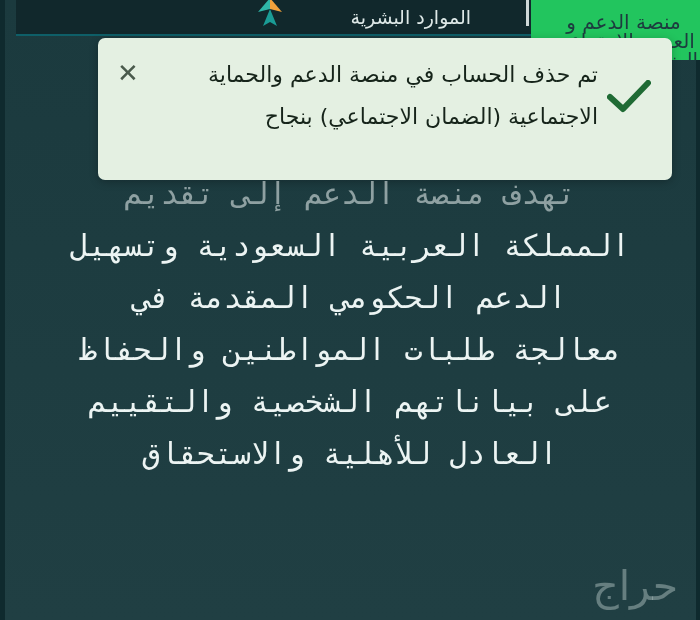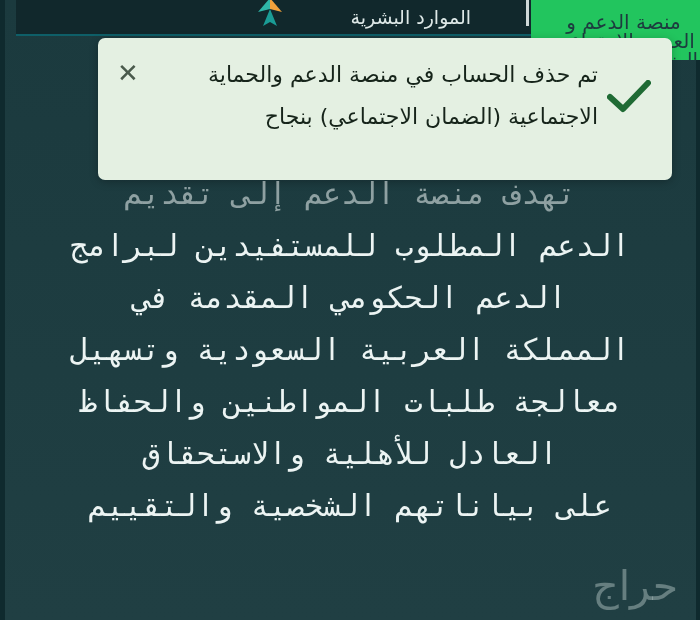--- a/index.html
+++ b/index.html
@@ -199,23 +199,22 @@
       <svg width="44" height="34" viewBox="0 0 44 34">
         <path d="M3 17 L16 29 L41 3" stroke="#1f6b34" stroke-width="6" fill="none" stroke-linecap="round" stroke-linejoin="round"></path>
       </svg>
     </span>
     <div class="toast-text">تم حذف الحساب في منصة الدعم والحماية الاجتماعية (الضمان الاجتماعي) بنجاح</div>
     <div class="toast-close">✕</div>
   </div>
 
   <div class="content">
     <span class="ln first">تهدف منصة الدعم إلى تقديم</span>
-    <span class="ln">الدعم المطلوب للمستفيدين لبرامج</span>
+    <span class="ln">المملكة العربية السعودية وتسهيل</span>
     <span class="ln">الدعم الحكومي المقدمة في</span>
-    <span class="ln">المملكة العربية السعودية وتسهيل</span>
     <span class="ln">معالجة طلبات المواطنين والحفاظ</span>
+    <span class="ln">على بياناتهم الشخصية والتقييم</span>
     <span class="ln">العادل للأهلية والاستحقاق</span>
-    <span class="ln">على بياناتهم الشخصية والتقييم</span>
   </div>
 
   <div class="watermark">حراج</div>
 
 </div>
 
 </body></html>

